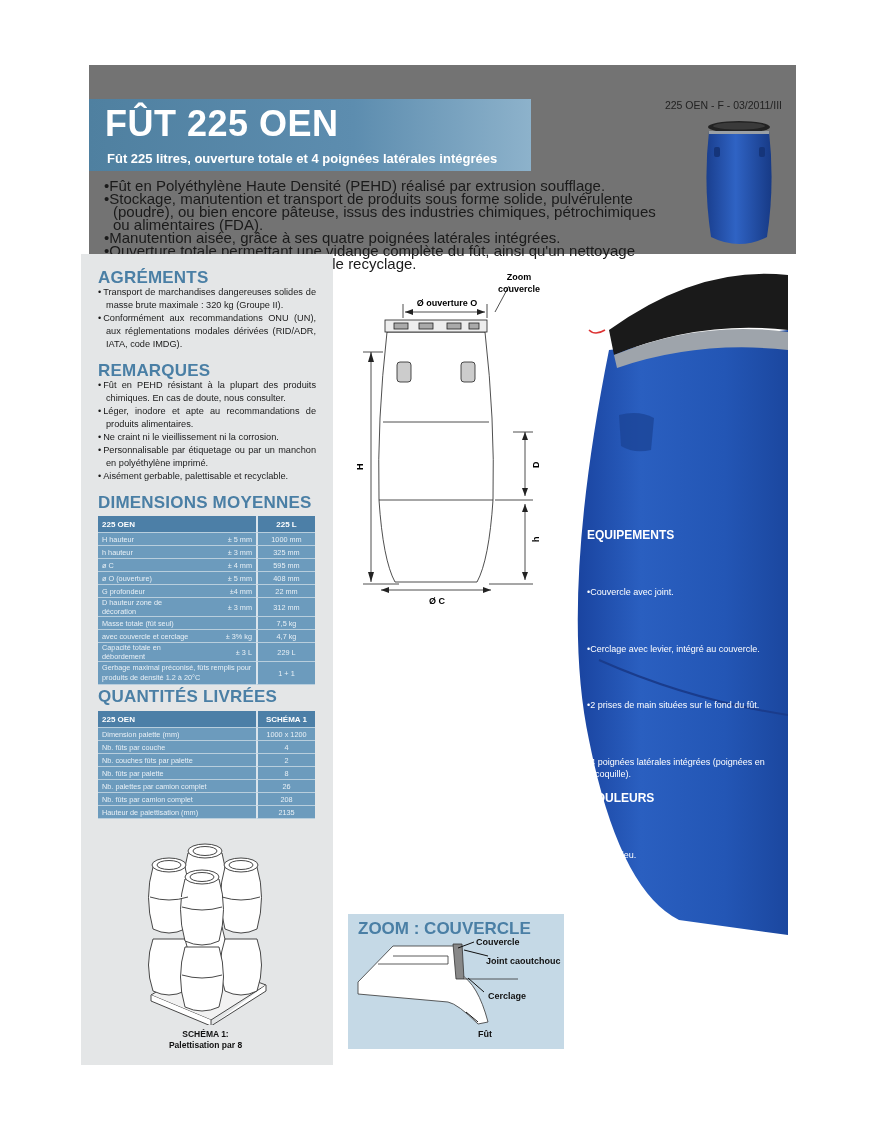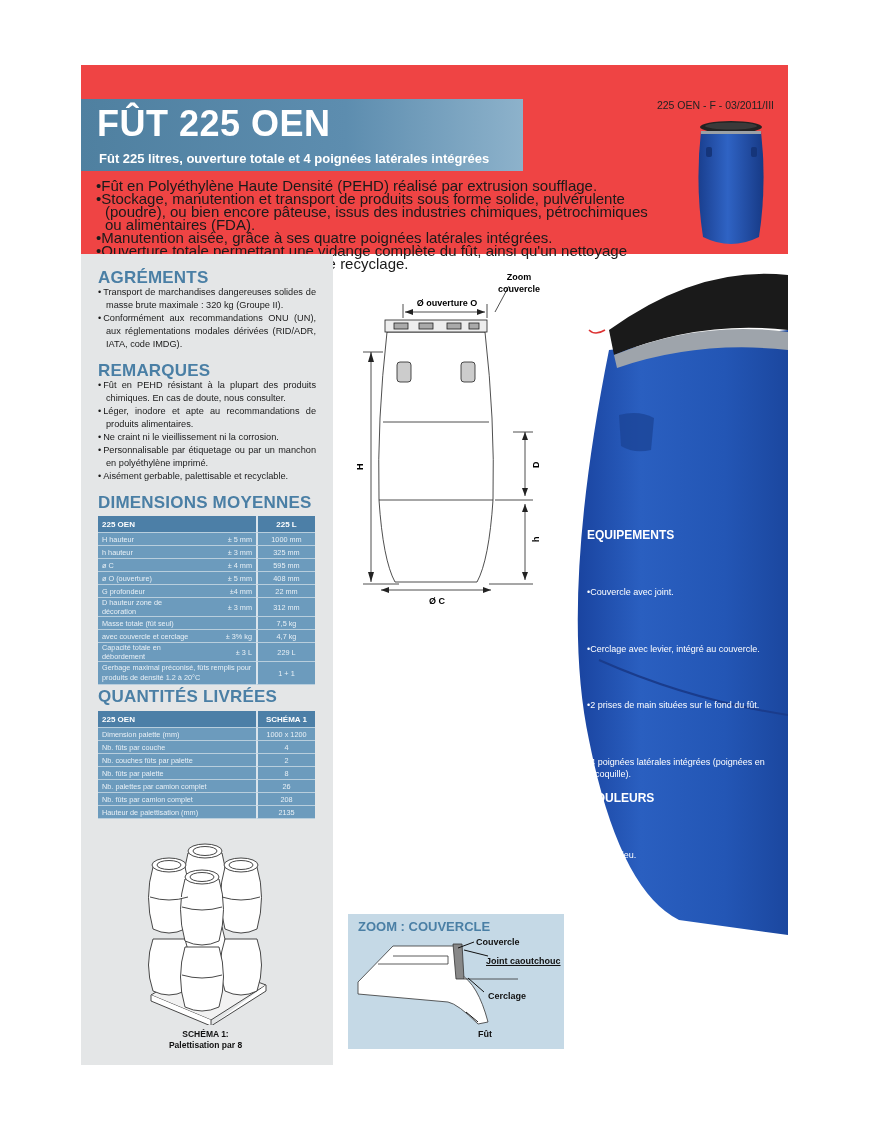--- a/index.html
+++ b/index.html
@@ -1,18 +1,18 @@
 <!DOCTYPE html>
 <html><head>
 <meta charset="utf-8">
 <style>
   html,body{margin:0;padding:0;background:#fff;}
   body{width:870px;height:1131px;position:relative;overflow:hidden;font-family:"Liberation Sans",sans-serif;}
   .page{position:absolute;left:81px;top:65px;width:707px;height:1000px;background:#fff;}
-  .header{position:absolute;left:0;top:0;width:707px;height:189px;background:#ef4444;}
+  .header{position:absolute;left:8px;top:0;width:707px;height:189px;background:#737373;}
   .title-band{position:absolute;left:0;top:34px;width:442px;height:72px;background:linear-gradient(90deg,#4f80a0 0%,#5d8daf 60%,#8db2cb 100%);}
   .title{position:absolute;left:16px;top:38px;font-size:36px;font-weight:bold;color:#fff;letter-spacing:0.5px;font-family:"Liberation Sans Narrow","Liberation Sans",sans-serif;}
   .subtitle{position:absolute;left:18px;top:86px;font-size:13px;color:#fff;font-weight:bold;}
   .ref{position:absolute;right:14px;top:34px;font-size:10.5px;color:#222;}
   .bullets-top{position:absolute;left:15px;top:114px;width:560px;font-size:15px;color:#1a1a1a;line-height:13px;margin:0;padding:0;list-style:none;}
   .bullets-top li{padding-left:9px;text-indent:-9px;}
   .bullets-top li::before{content:"\2022 ";}
   .thumb{position:absolute;left:612px;top:50px;width:76px;height:135px;}
   .left-col{position:absolute;left:0;top:189px;width:252px;height:811px;background:#e4e6e7;}
   .sec-title{position:absolute;font-size:17px;font-weight:bold;color:#4a7fa5;letter-spacing:0.2px;}
@@ -26,21 +26,21 @@
   table.spec tr.head td{background:#4c7fa7;color:#fff;font-weight:bold;font-size:8px;height:16px;}
   .schema-cap{position:absolute;left:62px;top:964px;width:125px;text-align:center;font-size:8.5px;font-weight:bold;color:#111;line-height:11px;}
   .diagram{position:absolute;left:268px;top:205px;width:220px;height:340px;}
   .big-drum{position:absolute;left:478px;top:205px;width:229px;height:670px;}
   .equip{position:absolute;left:506px;top:463px;width:200px;color:#fff;}
   .equip .h{font-size:12px;font-weight:bold;margin-bottom:2px;}
   .equip ul{margin:0 0 10px 0;padding:0;list-style:none;font-size:9px;line-height:12.5px;}
   .equip ul li{padding-left:8px;text-indent:-8px;margin-top:44px;}
   .equip ul li::before{content:"\2022 ";}
   .zoom-box{position:absolute;left:267px;top:849px;width:216px;height:135px;background:#c5d9e6;}
-  .zoom-title{position:absolute;left:10px;top:5px;font-size:13px;font-weight:bold;color:#4a7fa5;}
+  .zoom-title{position:absolute;left:10px;top:5px;font-size:17px;font-weight:bold;color:#4a7fa5;}
   .zl{position:absolute;font-size:9px;font-weight:bold;color:#111;}
 </style>
 </head>
 <body>
 
 <div class="page">
 
   <div class="header">
     <div class="title-band"></div>
     <div class="title">FÛT 225 OEN</div>
@@ -314,18 +314,18 @@
         <path d="M45 22 L100 22 L100 30 L30 30" fill="none"></path>
       </g>
       <g stroke="#111" stroke-width="1">
         <line x1="126" y1="8" x2="110" y2="14"></line>
         <line x1="140" y1="22" x2="116" y2="16"></line>
         <line x1="136" y1="58" x2="120" y2="44"></line>
         <line x1="130" y1="88" x2="118" y2="78"></line>
       </g>
     </svg>
     <div class="zl" style="left:128px;top:23px;">Couvercle</div>
-    <div class="zl" style="left:138px;top:42px;text-decoration:underline;">Joint caoutchouc</div>
+    <div class="zl" style="left:138px;top:42px;">Joint caoutchouc</div>
     <div class="zl" style="left:140px;top:77px;">Cerclage</div>
     <div class="zl" style="left:130px;top:115px;">Fût</div>
   </div>
 
 </div>
 
 </body></html>

